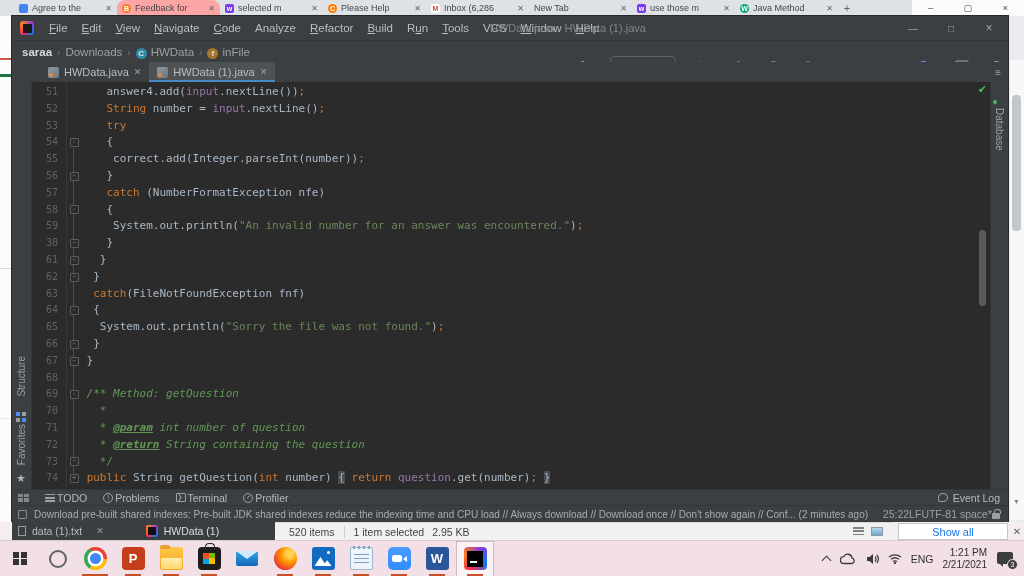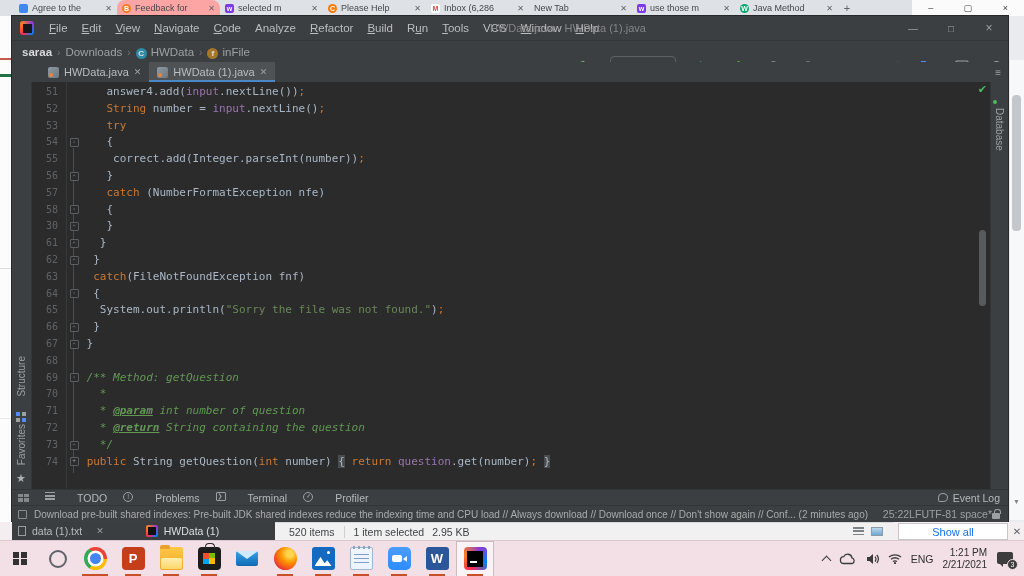--- a/index.html
+++ b/index.html
@@ -95,21 +95,21 @@
 .tk-f{color:#9876aa}
 .tk-h{color:#a9b7c6;background:#4a4d4f}
 .scrollzone{position:absolute;right:0;top:0;bottom:0;width:16px}
 .ok-check{position:absolute;right:3px;top:1px;color:#4dbb5f;font-size:11px}
 .ed-thumb{position:absolute;right:4px;top:148px;width:7px;height:76px;background:rgba(144,149,152,.45);border-radius:4px}
 
 
 .twbar{position:absolute;left:0;top:473px;right:0;height:16px;background:#3c3f41;border-top:1px solid #333637;display:flex;align-items:center;font-size:10.5px;color:#b4b8ba}
 .tw-switch{width:11px;height:8px;margin:0 0 0 6px;display:grid;grid-template-columns:5px 5px;gap:1px}
 .tw-switch i{background:#85888a;height:3.5px}
-.tw-item{display:flex;gap:22px;margin-left:16px}
+.tw-item{display:flex;align-items:center;gap:2px;margin-left:16px}
 .ic-todo{width:10px;height:8px;background:repeating-linear-gradient(180deg,#9da0a2 0 1.5px,transparent 1.5px 3.2px)}
 .ic-circle{width:10px;height:10px;border:1px solid #9da0a2;border-radius:50%;font-size:7px;color:#9da0a2;display:flex;align-items:center;justify-content:center}
 .ic-term{width:10px;height:9px;border:1px solid #9da0a2;border-radius:1px;font-size:6px;color:#9da0a2;padding-left:1px;line-height:7px}
 .ic-prof{width:10px;height:10px;border:1px solid #9da0a2;border-radius:50%;position:relative}
 .ic-prof::after{content:'';position:absolute;left:4px;top:1.5px;width:1px;height:4px;background:#9da0a2;transform:rotate(40deg)}
 .eventlog{margin-left:auto;margin-right:8px;display:flex;align-items:center;gap:5px}
 .ic-bubble{width:10px;height:9px;border:1.2px solid #9da0a2;border-radius:50% 50% 50% 2px}
 
 
 .statusbar{position:absolute;left:0;top:489px;right:0;height:17px;background:#3c3f41;border-top:1px solid #333637;display:flex;align-items:center}
@@ -389,20 +389,21 @@
         <div class="gutter-sep"></div>
         <div class="code-area">
             <div class="crow"><span class="ln">51</span><span class="fd"></span><span class="ct"><span class="tk-p">    answer4.add(</span><span class="tk-f">input</span><span class="tk-p">.nextLine())</span><span class="tk-k">;</span></span></div>
             <div class="crow"><span class="ln">52</span><span class="fd"></span><span class="ct"><span class="tk-p">    </span><span class="tk-k">String</span><span class="tk-p"> number = </span><span class="tk-f">input</span><span class="tk-p">.nextLine()</span><span class="tk-k">;</span></span></div>
             <div class="crow"><span class="ln">53</span><span class="fd"></span><span class="ct"><span class="tk-p">    </span><span class="tk-k">try</span></span></div>
             <div class="crow"><span class="ln">54</span><span class="fd"><span class="fbox o">-</span></span><span class="ct"><span class="tk-p">    {</span></span></div>
             <div class="crow"><span class="ln">55</span><span class="fd"></span><span class="ct"><span class="tk-p">     correct.add(Integer.parseInt(number))</span><span class="tk-k">;</span></span></div>
             <div class="crow"><span class="ln">56</span><span class="fd"><span class="fbox e">^</span></span><span class="ct"><span class="tk-p">    }</span></span></div>
             <div class="crow"><span class="ln">57</span><span class="fd"></span><span class="ct"><span class="tk-p">    </span><span class="tk-k">catch</span><span class="tk-p"> (NumberFormatException nfe)</span></span></div>
             <div class="crow"><span class="ln">58</span><span class="fd"><span class="fbox o">-</span></span><span class="ct"><span class="tk-p">    {</span></span></div>
+            <div class="crow"><span class="ln">59</span><span class="fd"></span><span class="ct"><span class="tk-p">     System.out.println(</span><span class="tk-s">"An invalid number for an answer was encountered."</span><span class="tk-p">)</span><span class="tk-k">;</span></span></div>
             <div class="crow"><span class="ln">30</span><span class="fd"><span class="fbox e">^</span></span><span class="ct"><span class="tk-p">    }</span></span></div>
             <div class="crow"><span class="ln">61</span><span class="fd"><span class="fbox e">^</span></span><span class="ct"><span class="tk-p">   }</span></span></div>
             <div class="crow"><span class="ln">62</span><span class="fd"><span class="fbox e">^</span></span><span class="ct"><span class="tk-p">  }</span></span></div>
             <div class="crow"><span class="ln">63</span><span class="fd"></span><span class="ct"><span class="tk-p">  </span><span class="tk-k">catch</span><span class="tk-p">(FileNotFoundException fnf)</span></span></div>
             <div class="crow"><span class="ln">64</span><span class="fd"><span class="fbox o">-</span></span><span class="ct"><span class="tk-p">  {</span></span></div>
             <div class="crow"><span class="ln">65</span><span class="fd"></span><span class="ct"><span class="tk-p">   System.out.println(</span><span class="tk-s">"Sorry the file was not found."</span><span class="tk-p">)</span><span class="tk-k">;</span></span></div>
             <div class="crow"><span class="ln">66</span><span class="fd"><span class="fbox e">^</span></span><span class="ct"><span class="tk-p">  }</span></span></div>
             <div class="crow"><span class="ln">67</span><span class="fd"><span class="fbox e">^</span></span><span class="ct"><span class="tk-p"> }</span></span></div>
             <div class="crow"><span class="ln">68</span><span class="fd"></span><span class="ct"></span></div>
             <div class="crow"><span class="ln">69</span><span class="fd"><span class="fbox o">-</span></span><span class="ct"><span class="tk-c"> /** Method: getQuestion</span></span></div>

